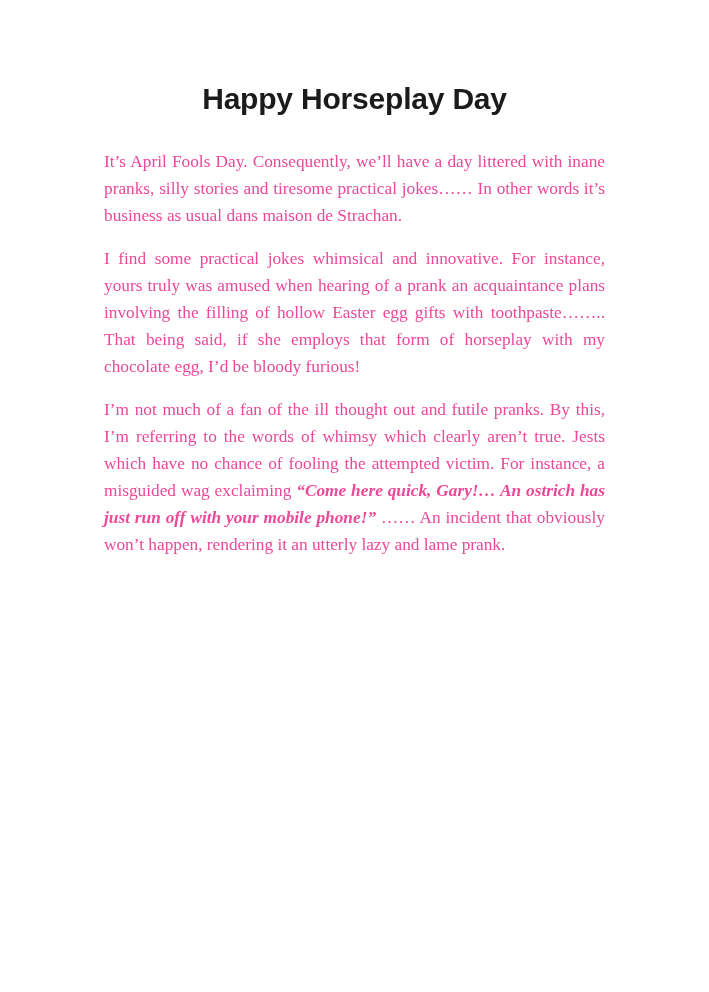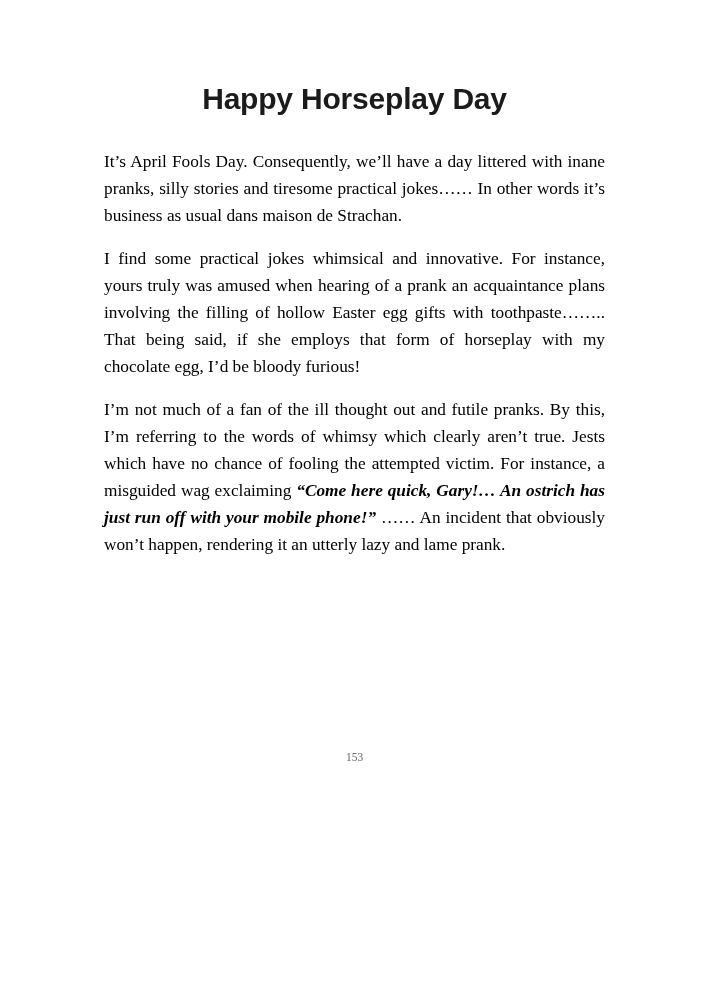--- a/index.html
+++ b/index.html
@@ -23,21 +23,21 @@
     line-height: 38px;
     letter-spacing: -0.2px;
     text-align: center;
     color: #1b1b1b;
     margin: 0 0 30px 0;
   }
   .body-text p {
     font-family: "Liberation Serif", "DejaVu Serif", serif;
     font-size: 17.3px;
     line-height: 27px;
-    color: #000000;
+    color: #ec4899;
     text-align: justify;
     margin: 0 0 16px 0;
   }
   .bold-italic {
     font-weight: bold;
     font-style: italic;
   }
   .page-number {
     position: absolute;
     left: 0;
@@ -60,15 +60,14 @@
 
     <p><span>It’s April Fools Day. Consequently, we’ll have a day littered with inane pranks, silly stories and tiresome practical jokes…… In other words it’s business as usual dans maison de Strachan.</span></p>
 
     <p><span>I find some practical jokes whimsical and innovative. For instance, yours truly was amused when hearing of a prank an acquaintance plans involving the filling of hollow Easter egg gifts with toothpaste…….. That being said, if she employs that form of horseplay with my chocolate egg, I’d be bloody furious!</span></p>
 
     <p><span>I’m not much of a fan of the ill thought out and futile pranks.  By this, I’m referring to the words of whimsy which clearly aren’t true. Jests which have no chance of fooling the attempted victim. For instance, a misguided wag exclaiming </span><span class="bold-italic">“Come here quick, Gary!… An ostrich has just run off with your mobile phone!”</span><span>  …… An incident that obviously won’t happen, rendering it an utterly lazy and lame prank.</span></p>
 
 
   </div>
 
-  <div class="page-number">153</div>
 
 </div>
 
 </body></html>

